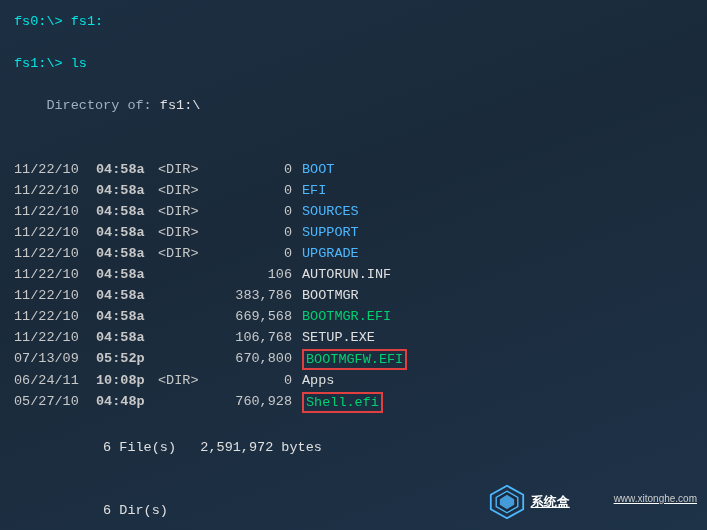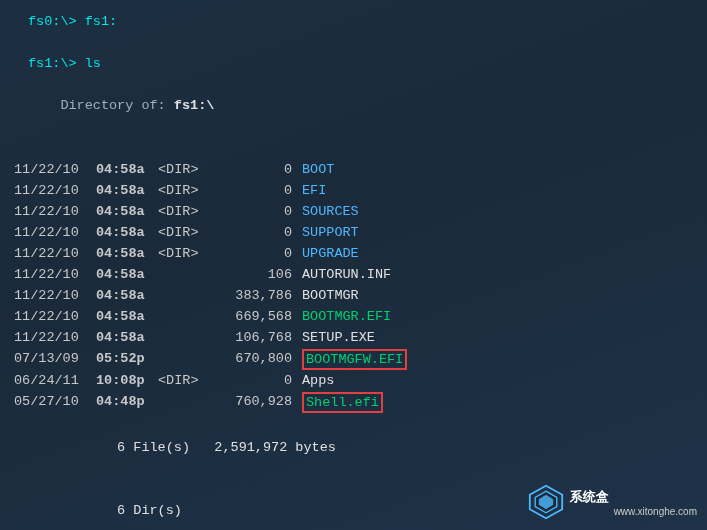--- a/index.html
+++ b/index.html
@@ -15,21 +15,20 @@
     .terminal {
       width: 707px;
       height: 530px;
       background: linear-gradient(160deg, #1c2f42 0%, #1a2a3a 40%, #1e3248 100%);
       padding: 12px 14px;
       position: relative;
     }
     .line {
       line-height: 1.55;
       white-space: pre;
-      margin-left: 14px;
     }
     .cyan { color: #00e5e5; }
     .white { color: #e0e0e0; }
     .gray { color: #a0b0c0; }
     .dir-entry { color: #4db8ff; }
     .file-entry { color: #e0e0e0; }
     .green-entry { color: #00d070; }
     .highlighted {
       border: 2px solid #e04040;
       display: inline-block;
@@ -56,24 +55,25 @@
       display: flex;
       align-items: center;
       gap: 6px;
     }
     .watermark-logo {
       width: 36px;
       height: 36px;
     }
     .watermark-text {
       display: flex;
-      flex-direction: column;
+      flex-direction: row;
       font-family: Arial, sans-serif;
       font-size: 11px;
       color: #fff;
+      text-decoration: underline;
     }
     .watermark-text span:first-child {
       color: #ffffff;
       font-weight: bold;
       font-size: 13px;
     }
     .watermark-text span:last-child {
       color: #cccccc;
       font-size: 10px;
       padding-left: 44px;
@@ -81,21 +81,21 @@
   </style>
 </head>
 <body>
 
 <div class="terminal">
 
   <div class="line cyan">fs0:\&gt; fs1:</div>
   <div class="line">&nbsp;</div>
   <div class="line cyan">fs1:\&gt; ls</div>
   <div class="line">
-    <span class="gray">Directory of: </span><span class="white" style="font-weight:bold;">fs1:\</span>
+    <span class="gray">Directory of: </span><span class="white" style="font-weight:normal;">fs1:\</span>
   </div>
   <div class="line">&nbsp;</div>
 
   <div class="dir-table">
 
     <div class="dir-row">
       <span class="col-date">11/22/10</span>
       <span class="col-time">04:58a</span>
       <span class="col-attr">&lt;DIR&gt;</span>
       <span class="col-size">0</span>

